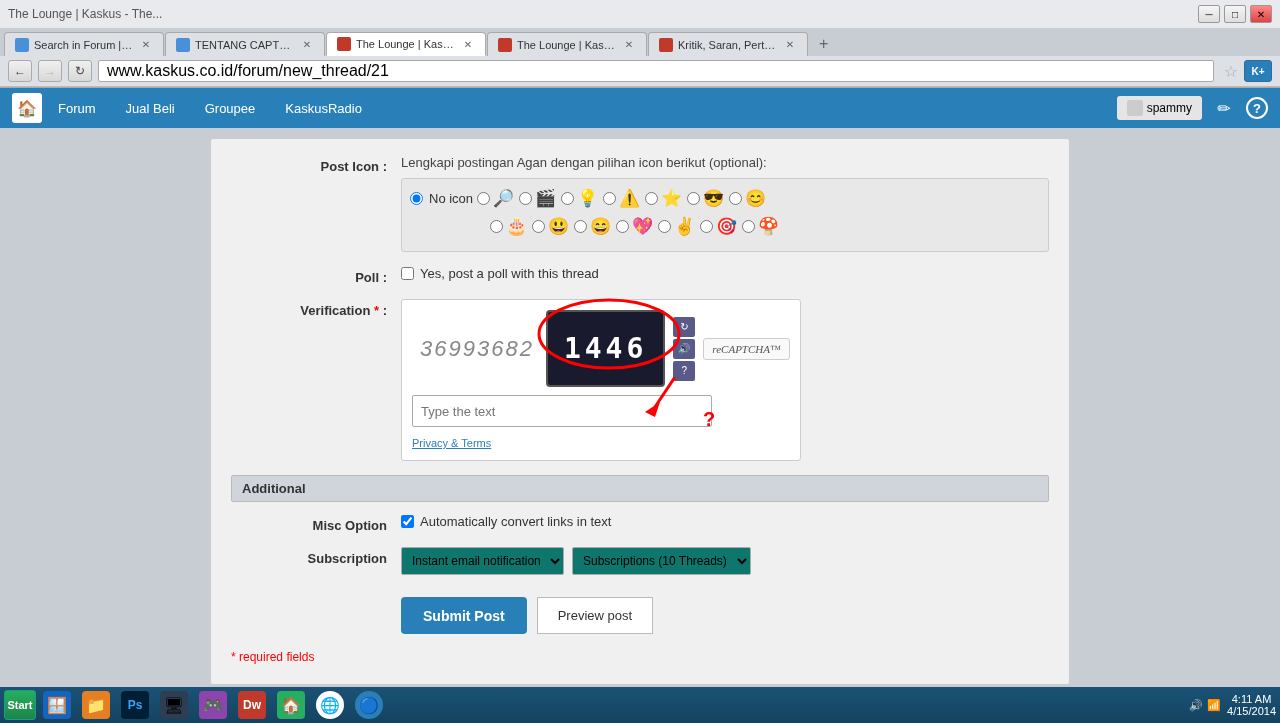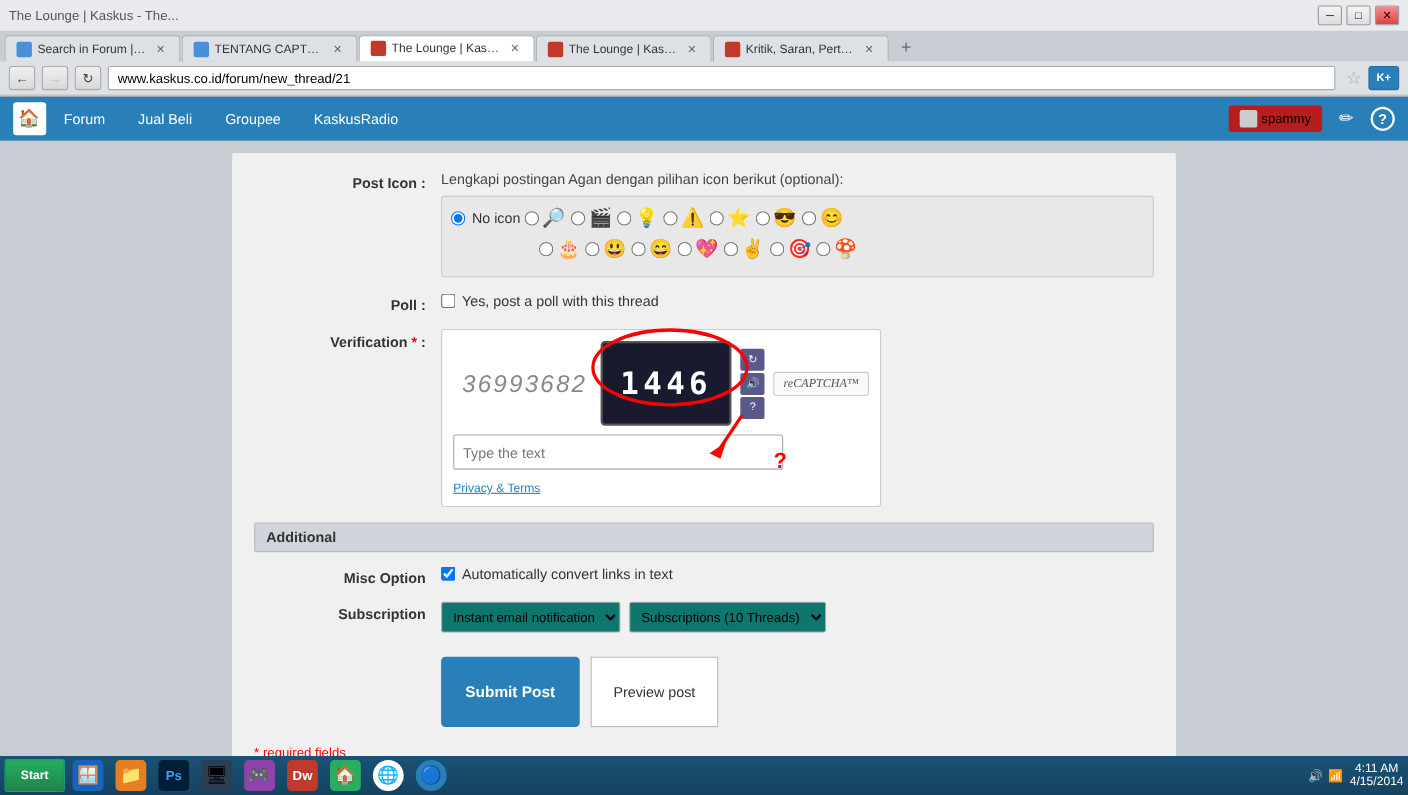--- a/index.html
+++ b/index.html
@@ -16,30 +16,30 @@
     .tab-bar { display: flex; align-items: flex-end; padding: 4px 4px 0; background: #c8cdd4; gap: 1px; }
     .tab { display: flex; align-items: center; gap: 5px; padding: 4px 10px; background: #dde1e6; border: 1px solid #aaa; border-bottom: none; border-radius: 4px 4px 0 0; font-size: 11px; color: #333; max-width: 160px; cursor: pointer; height: 24px; }
     .tab.active { background: #fff; border-bottom: 1px solid #fff; z-index: 1; }
     .tab-favicon { width: 14px; height: 14px; background: #4a90d9; border-radius: 2px; flex-shrink: 0; }
     .tab-label { overflow: hidden; text-overflow: ellipsis; white-space: nowrap; font-size: 11px; }
     .tab-close { margin-left: auto; width: 14px; height: 14px; display: flex; align-items: center; justify-content: center; border-radius: 50%; font-size: 10px; color: #666; flex-shrink: 0; }
 
     .address-bar { display: flex; align-items: center; padding: 4px 8px; gap: 6px; background: #dde1e6; border-bottom: 1px solid #bbb; }
     .nav-btn { width: 24px; height: 22px; background: linear-gradient(to bottom, #f0f0f0, #d8d8d8); border: 1px solid #aaa; border-radius: 3px; display: flex; align-items: center; justify-content: center; font-size: 12px; cursor: pointer; color: #444; }
     .nav-btn.disabled { color: #bbb; }
-    .address-input { flex: 1; height: 22px; border: 1px solid #aaa; padding: 0 8px; font-size: 12px; background: #fff; border-radius: 2px; }
+    .address-input { flex: 1; height: 22px; border: 1px solid #aaa; padding: 0 8px; font-size: 16px; background: #fff; border-radius: 2px; }
     .star-icon { font-size: 16px; color: #aaa; margin-left: 4px; }
     .security-btn { width: 28px; height: 22px; background: #3a7fc1; border: 1px solid #2a6ca0; border-radius: 3px; display: flex; align-items: center; justify-content: center; color: white; font-size: 11px; font-weight: bold; }
 
     
     .nav-bar { background: #2980b9; display: flex; align-items: center; padding: 0 12px; height: 40px; gap: 2px; }
     .nav-home { width: 30px; height: 30px; background: #fff; border-radius: 3px; display: flex; align-items: center; justify-content: center; color: #2980b9; font-size: 16px; cursor: pointer; }
     .nav-link { color: white; padding: 6px 14px; font-size: 13px; cursor: pointer; border-radius: 3px; }
     .nav-right { margin-left: auto; display: flex; align-items: center; gap: 8px; }
-    .user-badge { background: #b91c1c; border-radius: 3px; padding: 4px 10px; font-size: 12px; display: flex; align-items: center; gap: 4px; }
+    .user-badge { background: #e5e5e5; border-radius: 3px; padding: 4px 10px; font-size: 12px; display: flex; align-items: center; gap: 4px; }
     .nav-icon-btn { width: 28px; height: 28px; display: flex; align-items: center; justify-content: center; color: white; font-size: 16px; cursor: pointer; }
 
     
     .page-content { background: #c8cdd4; padding: 10px; min-height: 560px; }
     .form-container { background: #f0f0f0; border: 1px solid #ccc; border-radius: 3px; max-width: 860px; margin: 0 auto; padding: 16px 20px 20px; }
 
     .form-row { display: flex; align-items: flex-start; margin-bottom: 14px; }
     .form-label { width: 170px; text-align: right; padding-right: 14px; padding-top: 4px; font-weight: bold; font-size: 13px; color: #333; flex-shrink: 0; }
     .form-label .required { color: red; }
     .form-content { flex: 1; }
@@ -74,29 +74,29 @@
 
     
     .misc-checkbox-label { display: flex; align-items: center; gap: 6px; font-size: 13px; color: #333; cursor: pointer; }
 
     
     .sub-row { display: flex; gap: 8px; }
     .select-dropdown { height: 28px; border: 1px solid #aaa; background: #0f766e; font-size: 12px; padding: 0 6px; border-radius: 2px; cursor: pointer; }
 
     
     .button-row { display: flex; gap: 10px; margin-top: 8px; }
-    .btn-submit { background: #2980b9; color: white; border: none; padding: 24px 22px; font-size: 14px; font-weight: bold; border-radius: 4px; cursor: pointer; }
+    .btn-submit { background: #2980b9; color: white; border: none; padding: 10px 22px; font-size: 14px; font-weight: bold; border-radius: 4px; cursor: pointer; }
     .btn-preview { background: white; color: #333; border: 1px solid #bbb; padding: 10px 20px; font-size: 13px; border-radius: 0; cursor: pointer; }
 
     .required-note { font-size: 12px; color: #666; margin-top: 16px; }
     .required-note span { color: red; }
 
     
     .taskbar { position: fixed; bottom: 0; left: 0; right: 0; height: 36px; background: linear-gradient(to bottom, #1a5276, #154360); display: flex; align-items: center; padding: 0 4px; gap: 3px; z-index: 100; }
-    .taskbar-start { width: 55px; height: 30px; background: linear-gradient(to bottom, #27ae60, #1e8449); border-radius: 3px; display: flex; align-items: center; justify-content: center; color: white; font-size: 11px; font-weight: bold; cursor: pointer; border: 1px solid #16a085; }
+    .taskbar-start { width: 32px; height: 30px; background: linear-gradient(to bottom, #27ae60, #1e8449); border-radius: 3px; display: flex; align-items: center; justify-content: center; color: white; font-size: 11px; font-weight: bold; cursor: pointer; border: 1px solid #16a085; }
     .taskbar-item { display: flex; align-items: center; justify-content: center; width: 36px; height: 30px; cursor: pointer; }
     .taskbar-icon { width: 28px; height: 28px; border-radius: 4px; display: flex; align-items: center; justify-content: center; font-size: 16px; cursor: pointer; }
     .taskbar-right { margin-left: auto; display: flex; align-items: center; gap: 6px; color: white; font-size: 11px; }
     .time-block { text-align: center; }
     .taskbar-tray { display: flex; align-items: center; gap: 4px; }
 
     
     .emoji-icon { font-size: 17px; }
   </style>
 </head>

